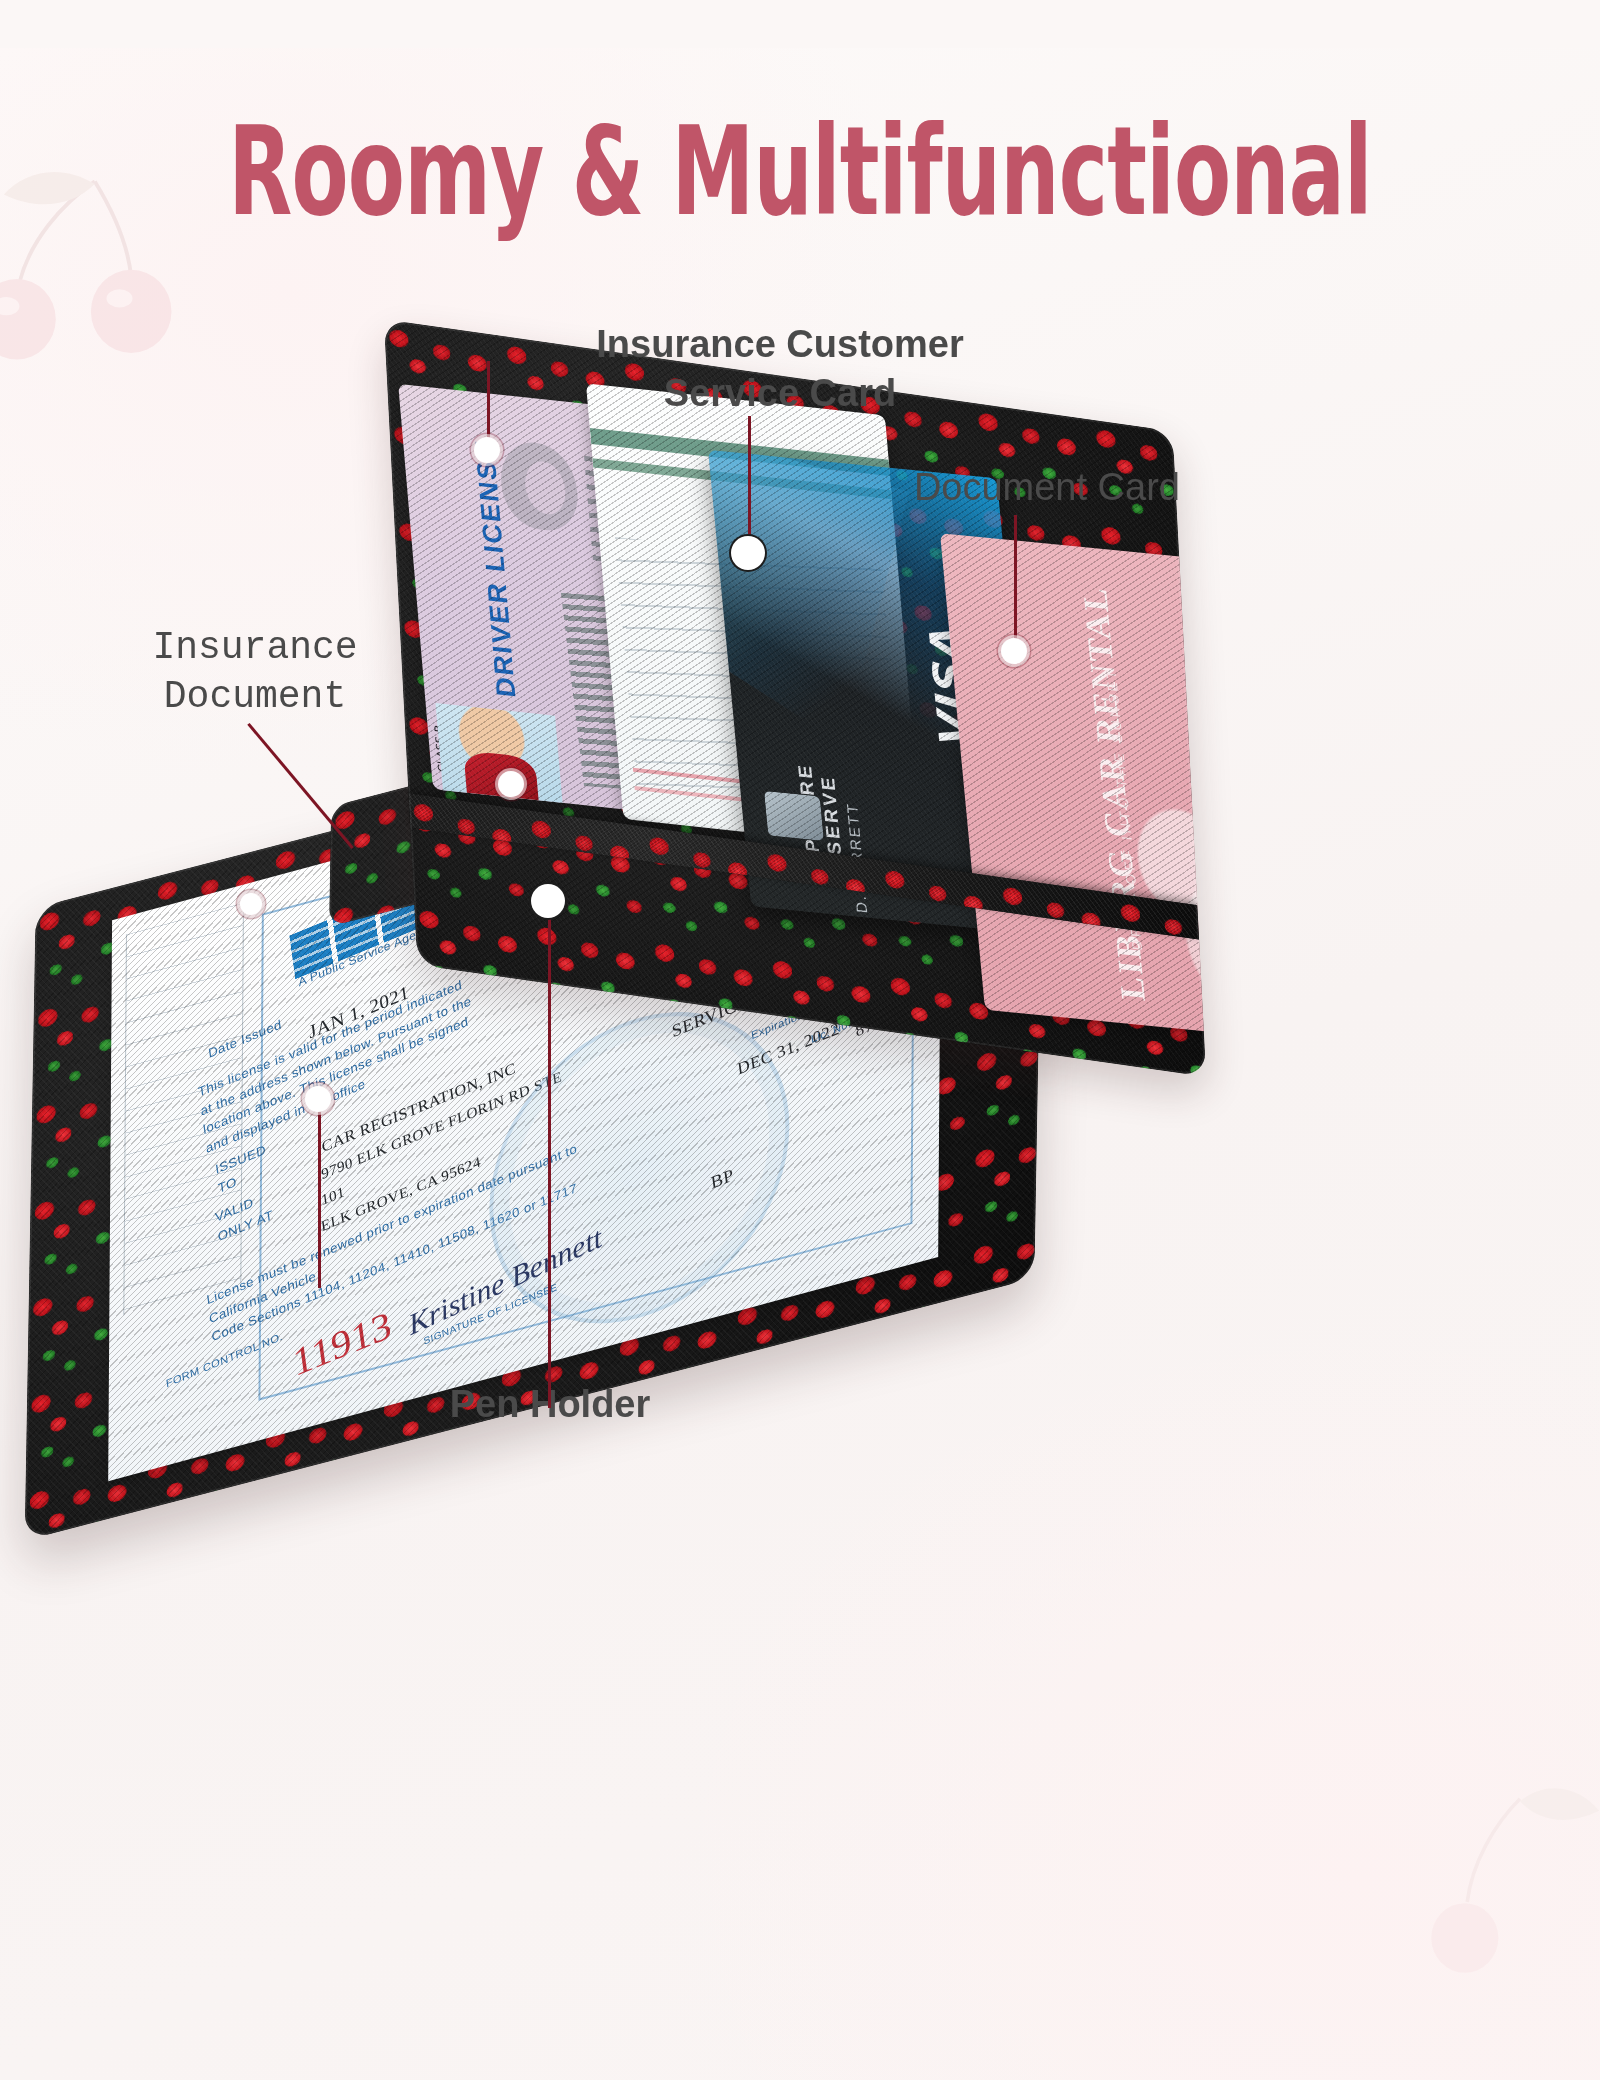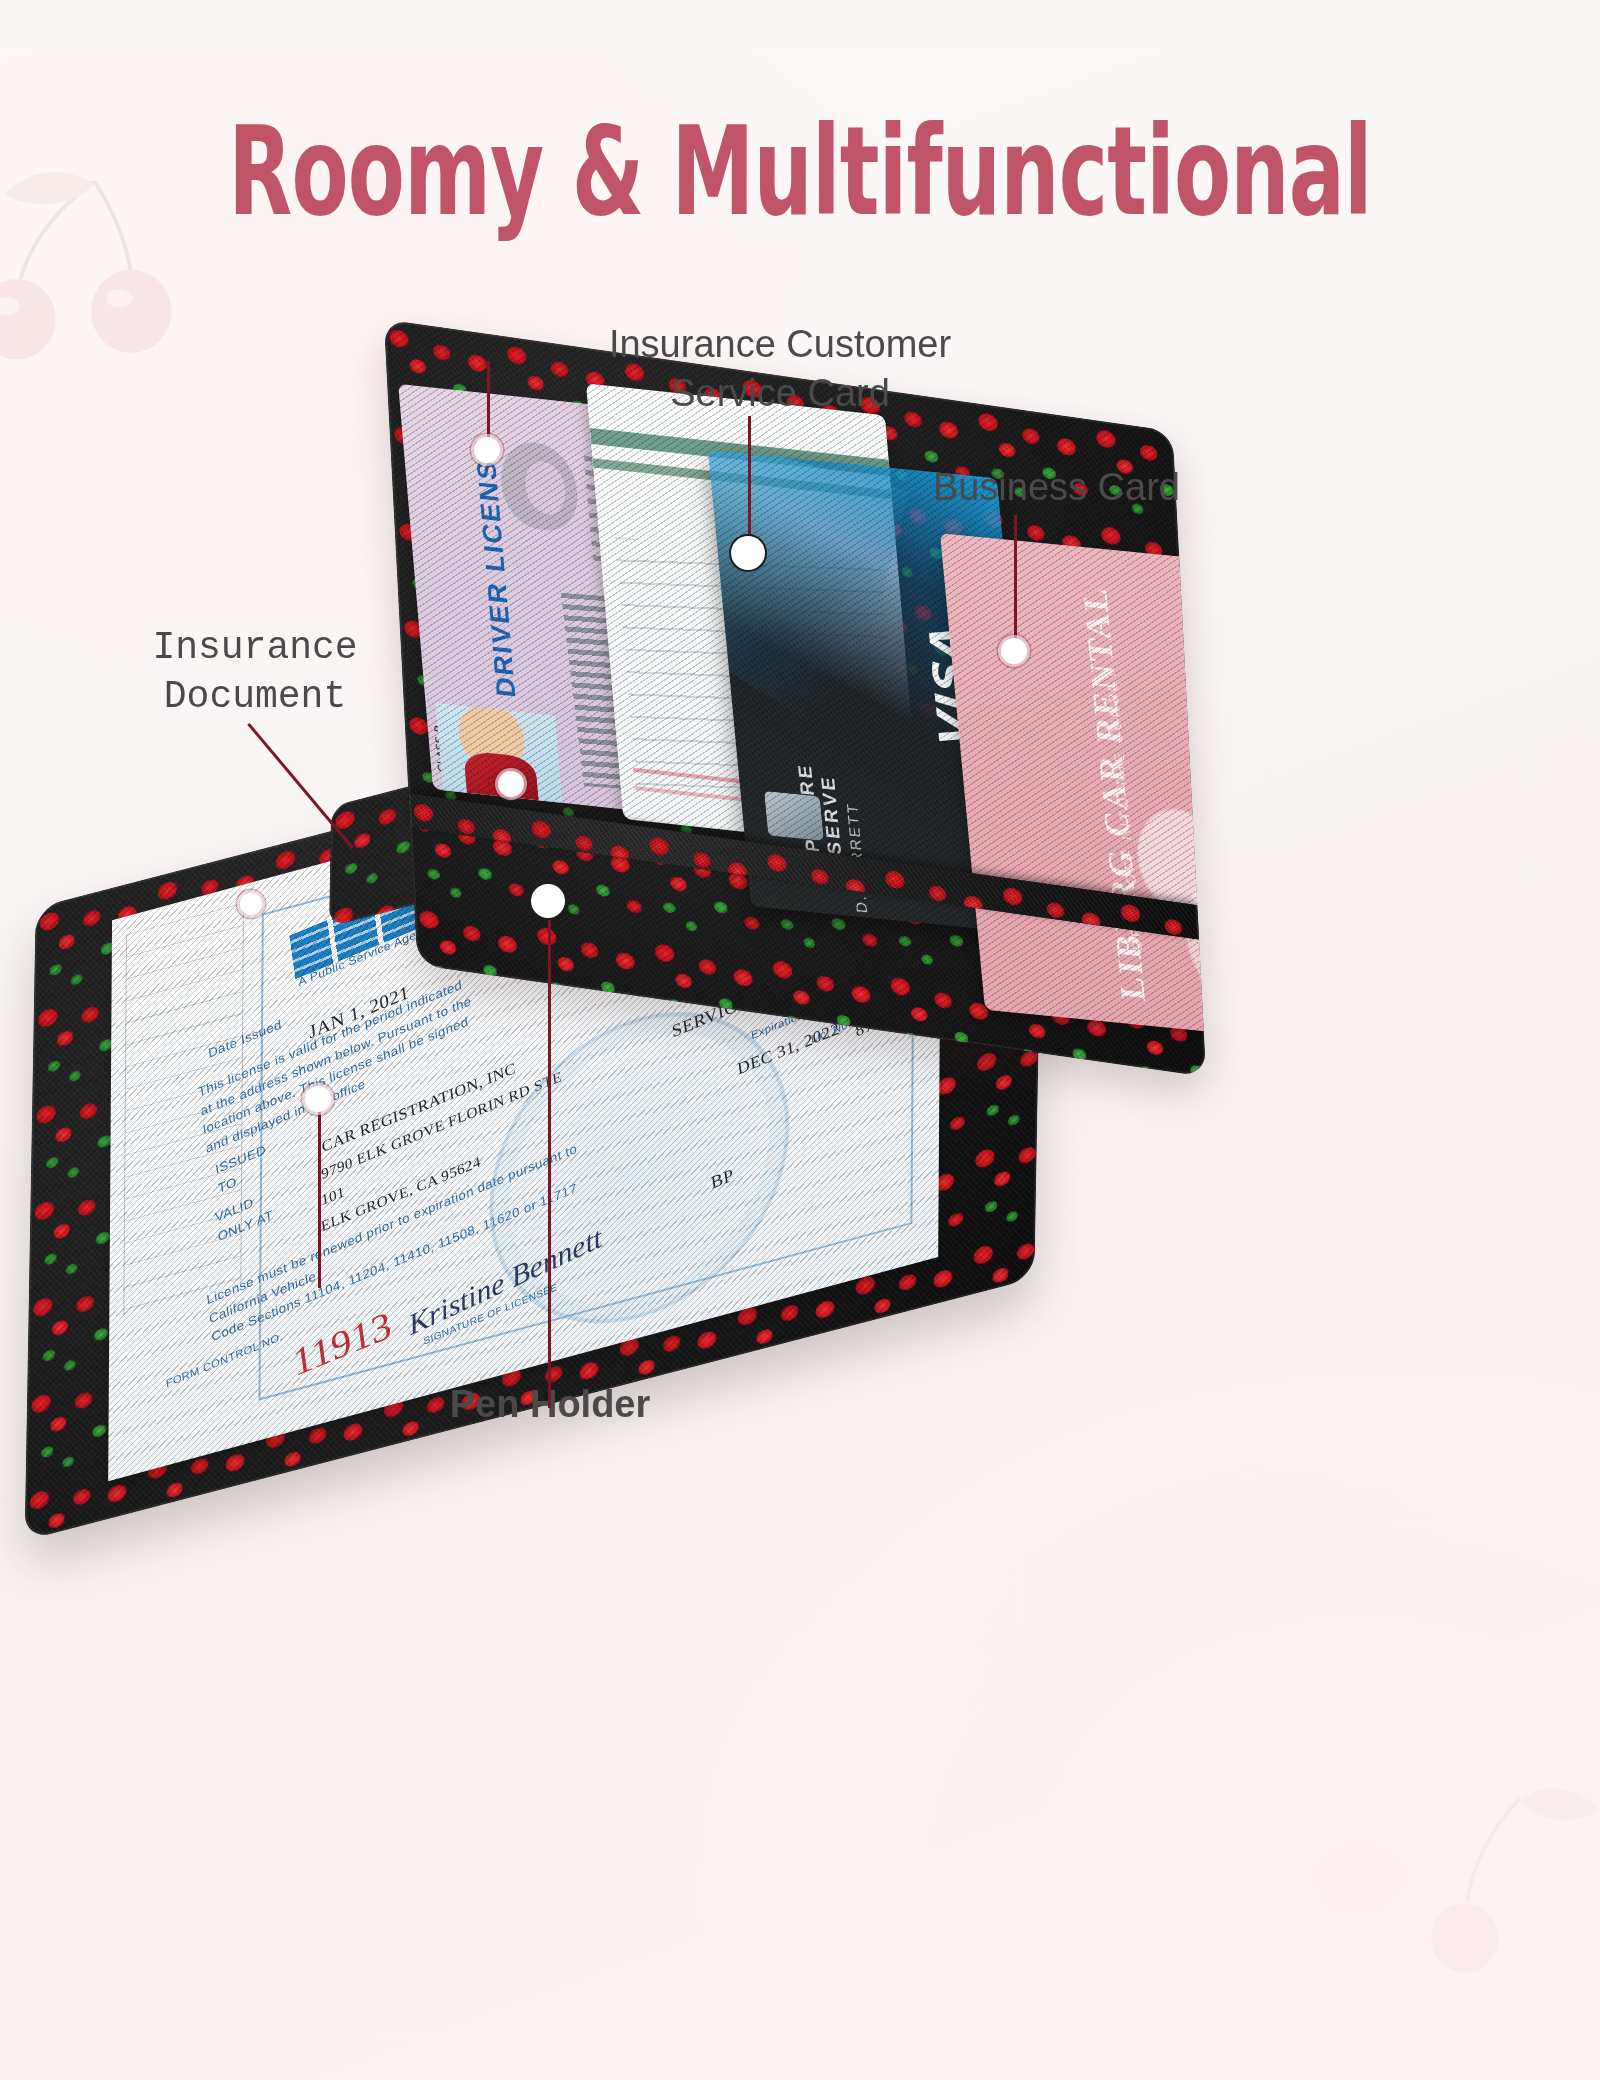--- a/index.html
+++ b/index.html
@@ -407,26 +407,26 @@
       </div>
 
       <div class="pocket-strip leather" style="top:470px;"></div>
       <div class="edge-hi"></div>
     </div>
   </div>
 
   <div class="lead v" style="left:487px; top:313px; height:101px;"></div>
   <div class="dot" style="left:474px; top:389px; width:26px; height:26px;"></div>
 
-  <div class="label c" style="left:540px; top:272px; width:480px;">Insurance Customer
+  <div class="label c" style="left:540px; top:272px; width:480px;font-weight:bold;">Insurance Customer
 Service Card</div>
   <div class="lead v" style="left:748px; top:368px; height:137px;"></div>
   <div class="dot ring-dark" style="left:735px; top:492px; width:26px; height:26px;"></div>
 
-  <div class="label r" style="left:800px; top:415px; width:380px;">Business Card</div>
+  <div class="label r" style="left:800px; top:415px; width:380px;">Document Card</div>
   <div class="lead v" style="left:1014px; top:467px; height:136px;"></div>
   <div class="dot" style="left:1001px; top:590px; width:26px; height:26px;"></div>
 
   <div class="label c" style="left:60px; top:576px; width:390px;font-family:Liberation Mono, monospace;">Insurance
 Document</div>
   <div class="lead" style="left:247px; top:676px; width:2.5px; height:162px; transform:rotate(-40deg); transform-origin:50% 0;"></div>
   <div class="dot" style="left:498px; top:723px; width:26px; height:26px;"></div>
   <div class="dot" style="left:240px; top:845px; width:22px; height:22px;"></div>
 
   <div class="lead v" style="left:318px; top:1060px; height:180px;"></div>

